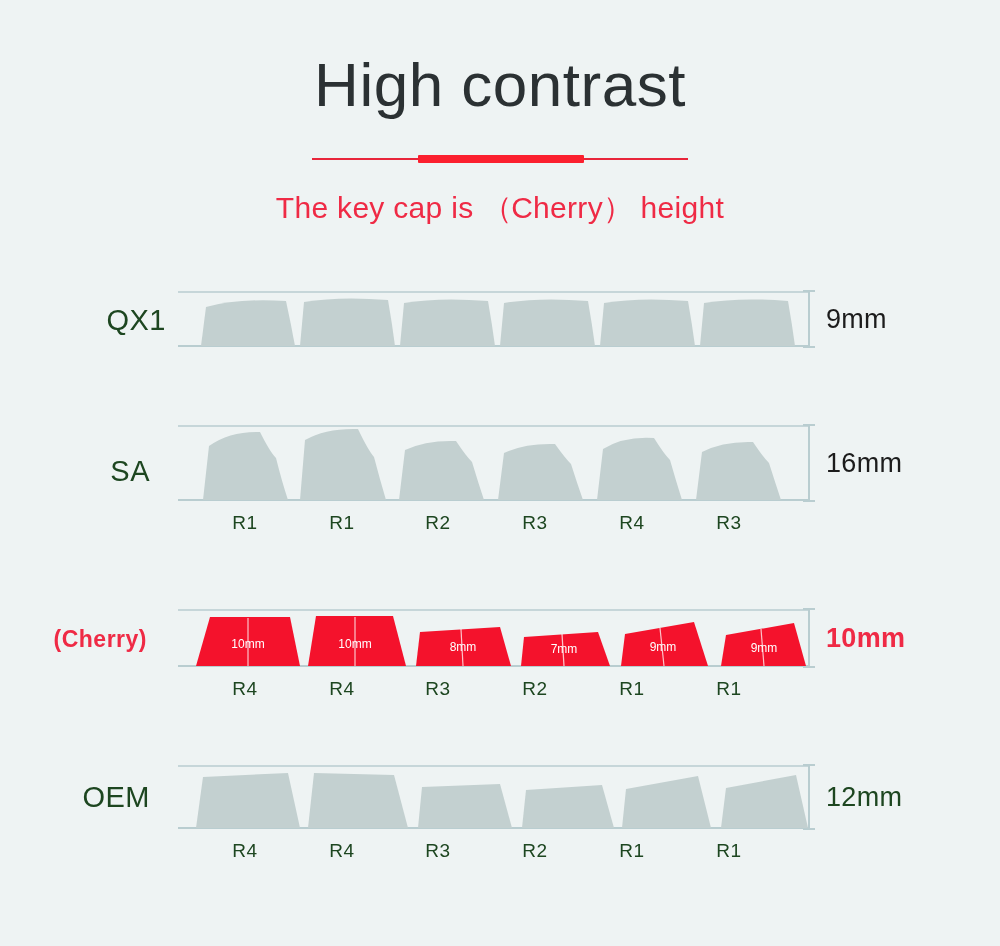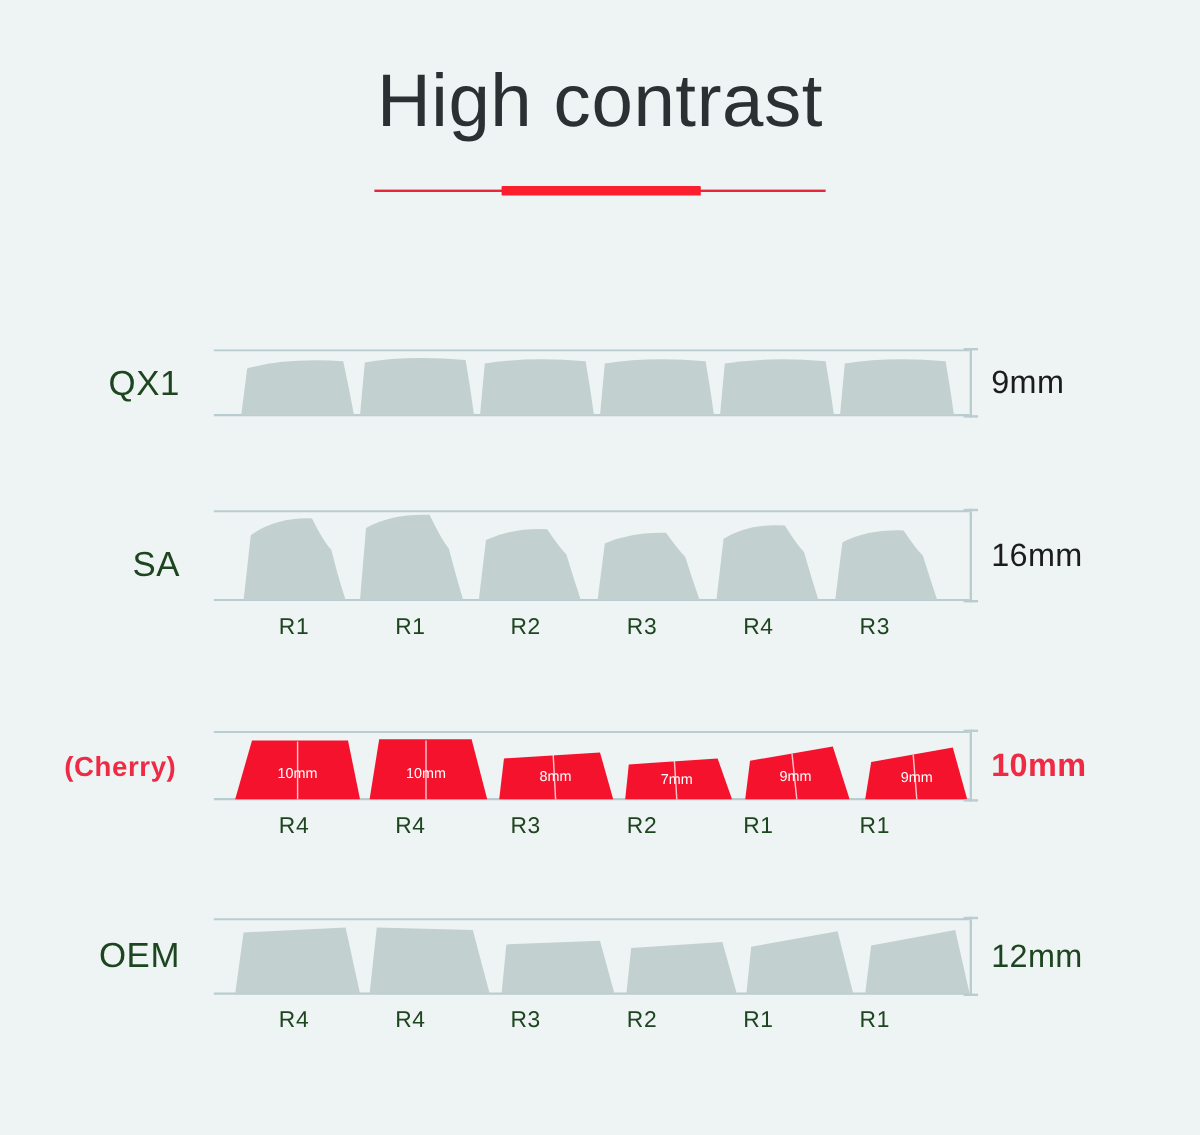--- a/index.html
+++ b/index.html
@@ -77,23 +77,28 @@
 
 <div id="page">
 
   <div class="title">High contrast</div>
 
   <div class="divider-wrap">
     <div class="divider-thin"></div>
     <div class="divider-thick"></div>
   </div>
 
+  <div class="subtitle">
+    <span>The key cap is</span>
+    <span class="paren">（</span><span>Cherry</span><span class="paren">）</span>
+    <span>height</span>
+  </div>
 
   <div class="row" style="top:290px;">
-    <div class="row-label" style="left:0; top:14px;padding-left:16px;">QX1</div>
+    <div class="row-label" style="left:16px; top:14px;padding-left:16px;">QX1</div>
 
     <div class="keys" style="top:0;">
       <svg width="630" height="58" viewBox="0 0 630 58">
 
         <line x1="0" y1="2" x2="630" y2="2" stroke="#b9cdd0" stroke-width="1.6"></line>
 
         <line x1="0" y1="56" x2="630" y2="56" stroke="#b9cdd0" stroke-width="1.8"></line>
         <g fill="#c3d0d0">
           <path d="M23,56 L28,17 Q60,8 108,11 Q113,34 117,56 Z"></path>
           <path d="M122,56 L126,12 Q162,6 210,10 Q214,33 217,56 Z"></path>

